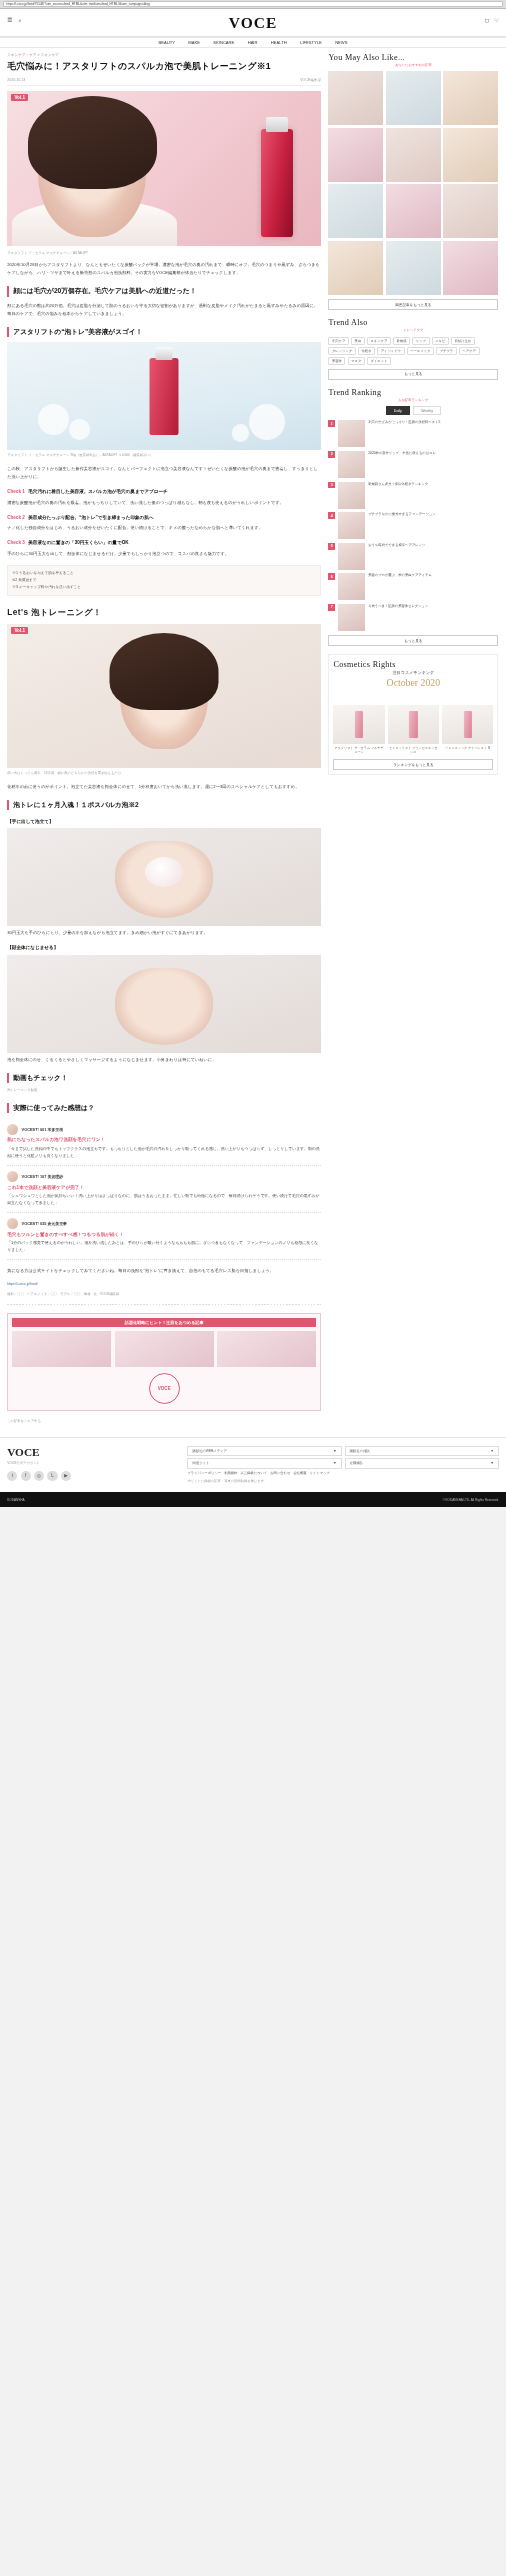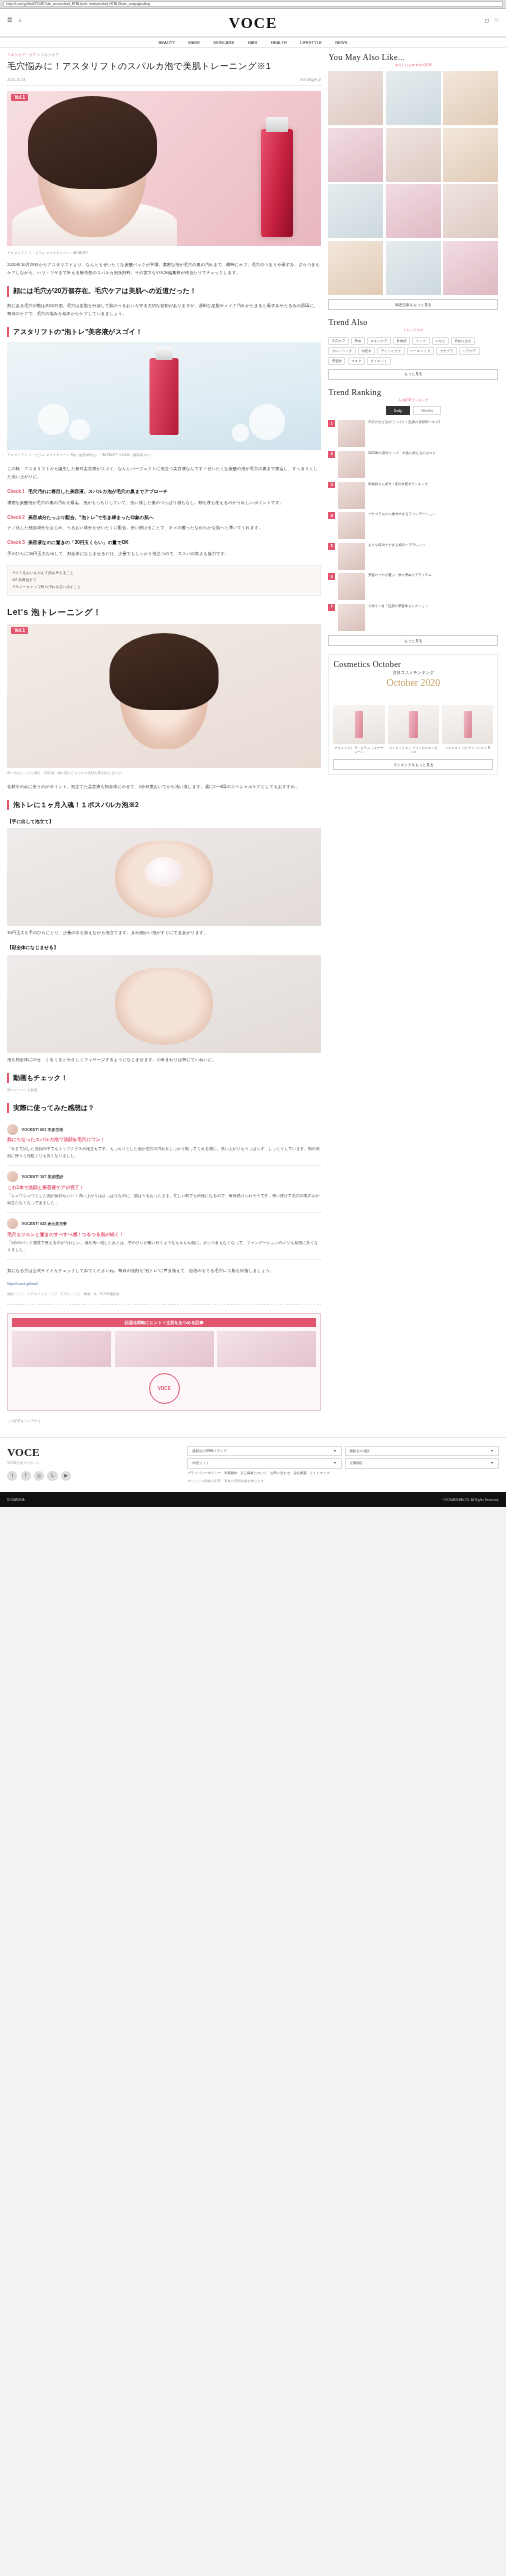--- a/index.html
+++ b/index.html
@@ -94,21 +94,21 @@
 
   .breadcrumb {
     font-size: 3.6px;
     color: #888;
     margin-bottom: 3.1px;
   }
   .breadcrumb .cat { color: #d4607a; }
   h1.article-title {
     font-size: 8.8px;
     line-height: 1.45;
-    font-weight: normal;
+    font-weight: bold;
     color: #111;
     margin-bottom: 5.2px;
     letter-spacing: 0.3px;
   }
   .article-meta {
     font-size: 3.6px;
     color: #999;
     display: flex;
     justify-content: space-between;
     border-bottom: 0.5px solid #eee;
@@ -727,21 +727,21 @@
         </div>
         <div class="rank-item">
           <div class="rank-num">7</div>
           <div class="rank-thumb"></div>
           <div class="rank-text">今買うべき！話題の美容液セレクション</div>
         </div>
       </div>
       <div class="more-btn">もっと見る</div>
 
       <div class="cos-rank-box">
-        <div class="side-title">Cosmetics October</div>
+        <div class="side-title">Cosmetics Rights</div>
         <div class="cos-head">注目コスメランキング</div>
         <div class="cos-month">October 2020</div>
         <div class="cos-items">
           <div class="cos-item">
             <div class="cos-img">
                 <div class="pbottle"></div>
               </div>
             <div class="cos-cap">アスタリフト ザ・セラム マルチチューン</div>
           </div>
           <div class="cos-item">

